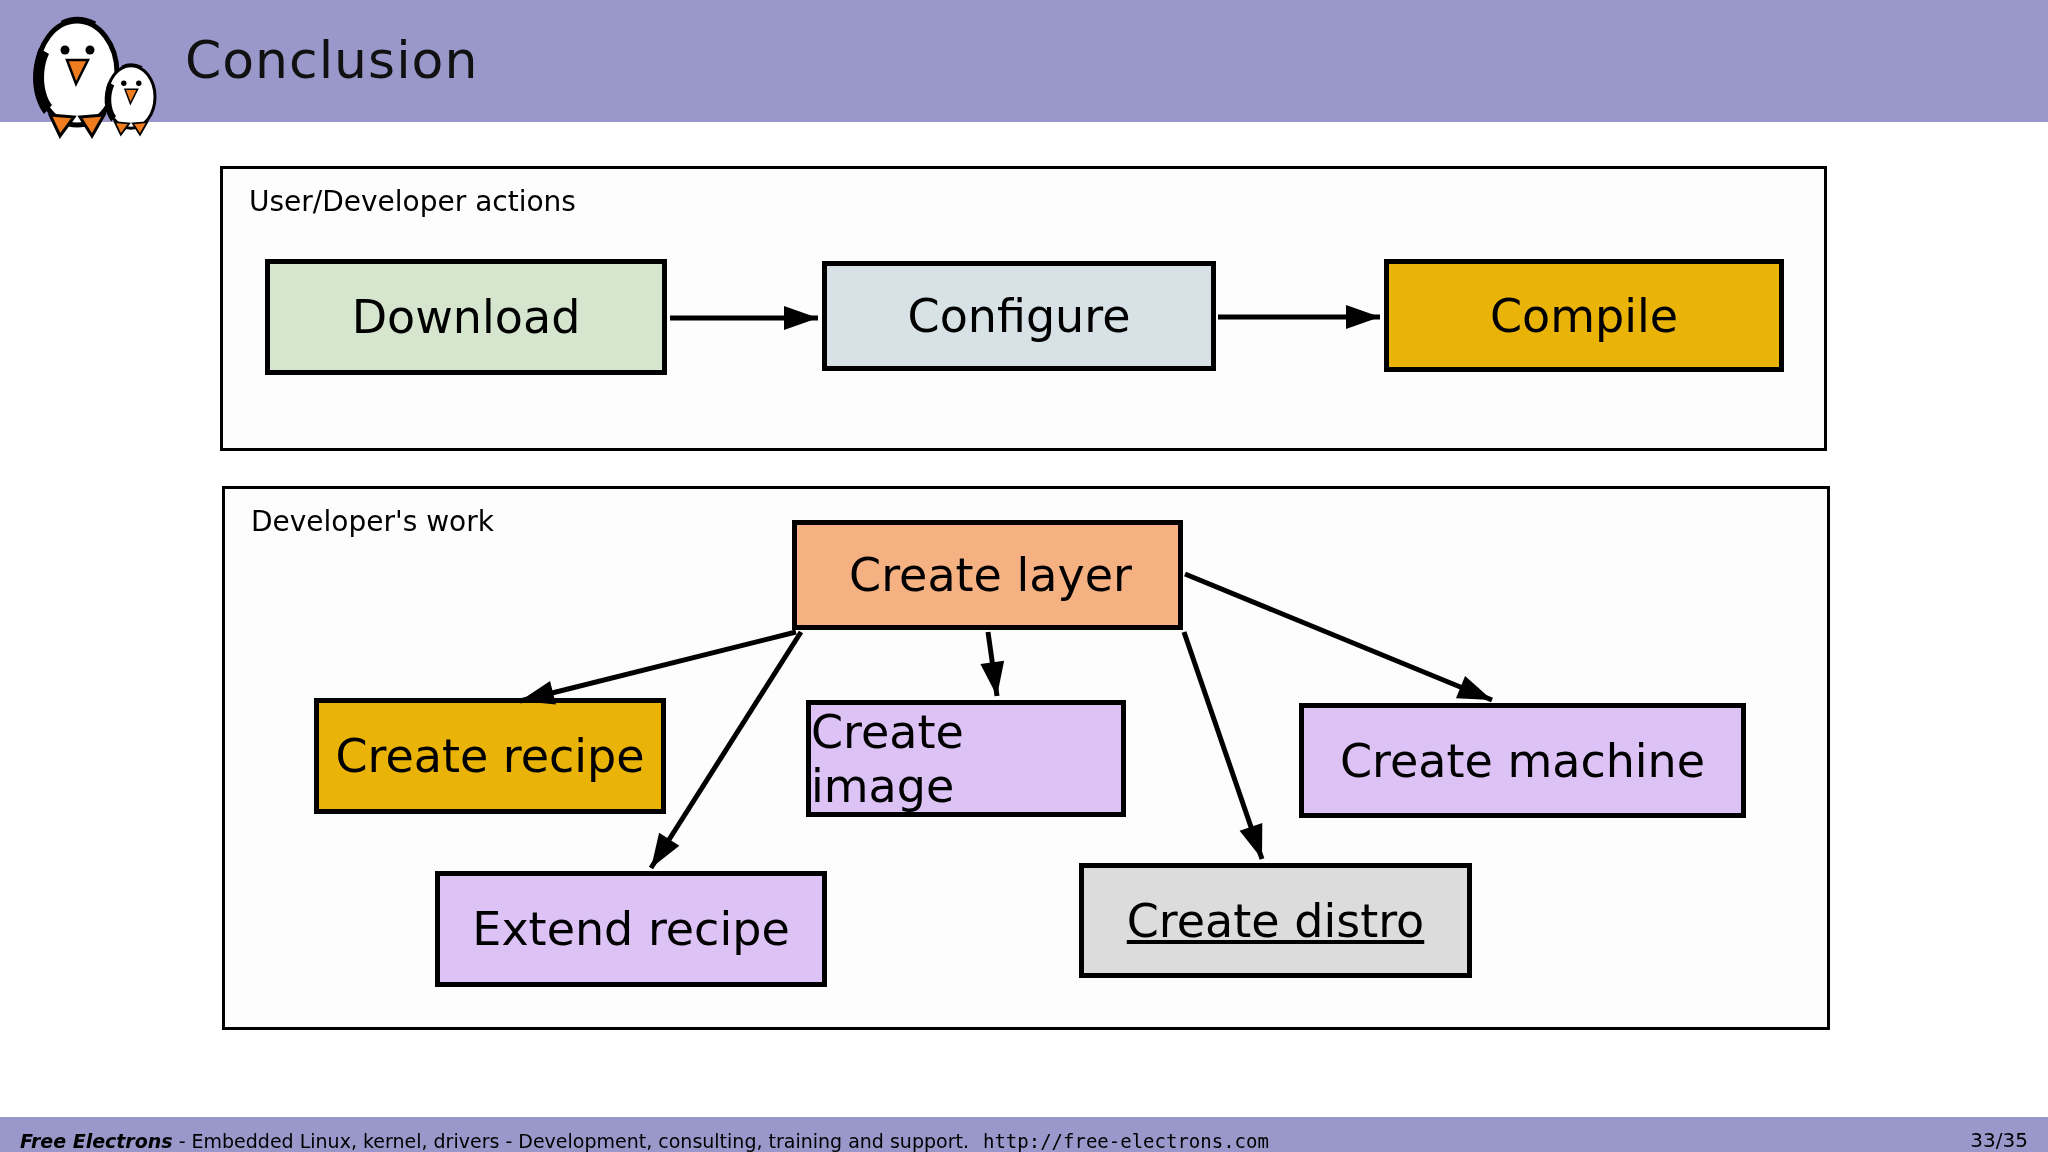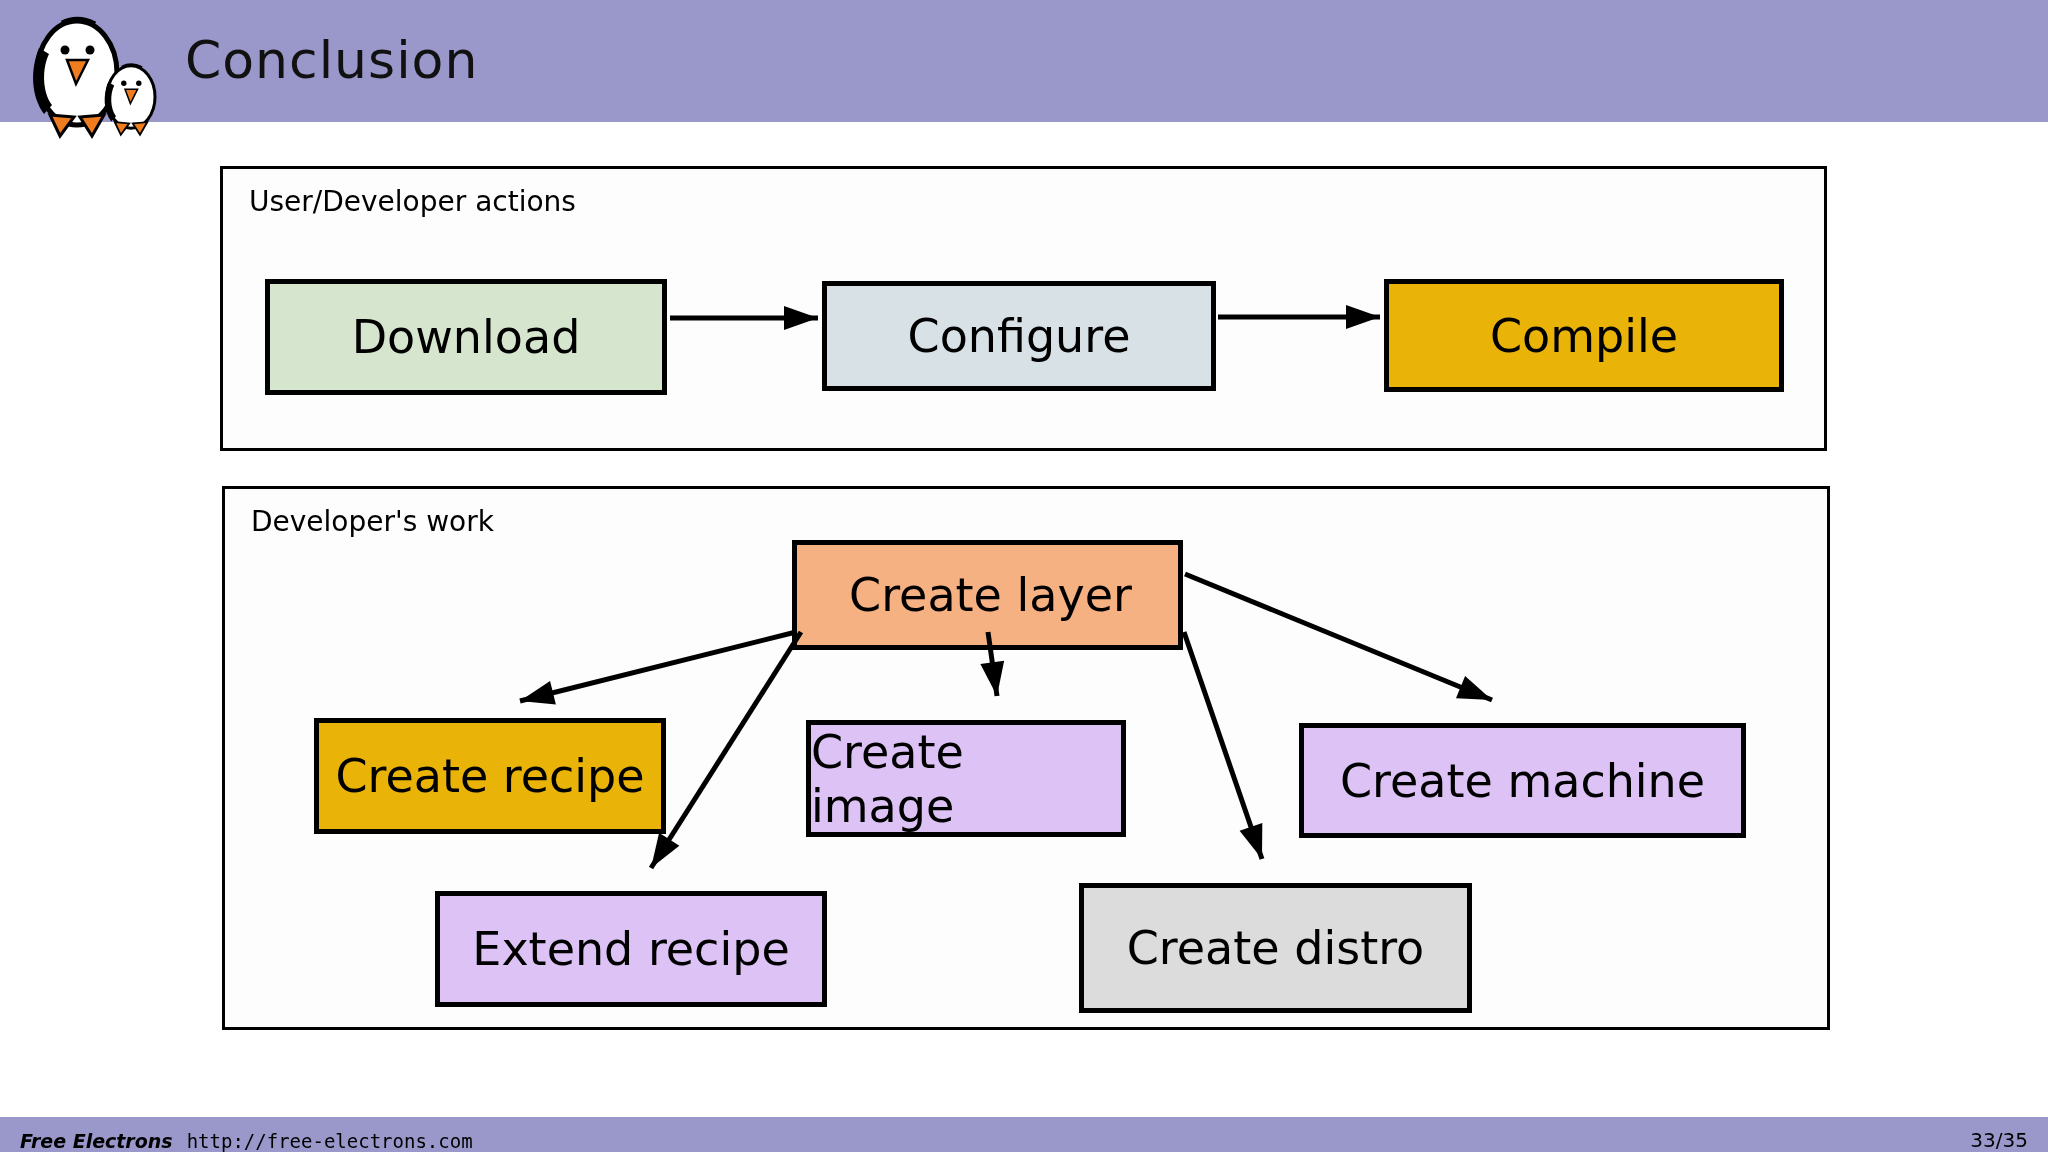--- a/index.html
+++ b/index.html
@@ -55,21 +55,20 @@
   .node {
     position: absolute;
     border: 5px solid #000;
     box-sizing: border-box;
     display: flex;
     align-items: center;
     justify-content: center;
     font-size: 46px;
     color: #000;
     z-index: 2;
-    margin-top: 20px;
   }
 
   
   .arrows {
     position: absolute;
     left: 0; top: 0;
     width: 2048px; height: 1152px;
     z-index: 5;
     pointer-events: none;
   }
@@ -139,38 +138,39 @@
   <div class="node" style="left: 792px; top: 520px; width: 391px; height: 110px; background-color: rgb(246, 177, 131); padding-left: 6px;">Create layer</div>
 
   <div class="node" style="left: 314px; top: 698px; width: 352px; height: 116px; background-color: #eab308;">Create recipe</div>
 
   <div class="node" style="left: 806px; top: 700px; width: 320px; height: 117px; background-color: rgb(221, 194, 245);">Create image</div>
 
   <div class="node" style="left: 1299px; top: 703px; width: 447px; height: 115px; background-color: rgb(221, 194, 245);">Create machine</div>
 
   <div class="node" style="left: 435px; top: 871px; width: 392px; height: 116px; background-color: rgb(221, 194, 245);">Extend recipe</div>
 
-  <div class="node" style="left: 1079px; top: 863px; width: 393px; height: 130px; background-color: rgb(220, 220, 220);">Create distro</div>
+  <div class="node" style="left: 1079px; top: 863px; width: 393px; height: 115px; background-color: rgb(220, 220, 220); text-decoration: underline;">Create distro</div>
 
   <svg class="arrows" viewBox="0 0 2048 1152" xmlns="http://www.w3.org/2000/svg">
     <defs>
       <marker id="ah" markerUnits="userSpaceOnUse" markerWidth="40" markerHeight="30" refX="36" refY="15" orient="auto">
         <path d="M2,3 L36,15 L2,27 Z" fill="#000"></path>
       </marker>
     </defs>
     <line x1="670" y1="318" x2="818" y2="318" marker-end="url(#ah)"></line>
     <line x1="1218" y1="317" x2="1380" y2="317" marker-end="url(#ah)"></line>
     <line x1="796" y1="632" x2="520" y2="701" marker-end="url(#ah)"></line>
     <line x1="801" y1="632" x2="651" y2="868" marker-end="url(#ah)"></line>
     <line x1="988" y1="632" x2="997" y2="696" marker-end="url(#ah)"></line>
     <line x1="1184" y1="632" x2="1262" y2="859" marker-end="url(#ah)"></line>
     <line x1="1185" y1="574" x2="1492" y2="700" marker-end="url(#ah)"></line>
   </svg>
 
   <div class="footer-band">
     <div class="footer-left">
       <span class="footer-brand">Free Electrons</span>
+      <span class="footer-desc">- Embedded Linux, kernel, drivers - Development, consulting, training and support.</span>
       <span class="footer-url">http://free-electrons.com</span>
     </div>
     <div class="footer-page">33/35</div>
   </div>
 
 </div>
 
 </body></html>

